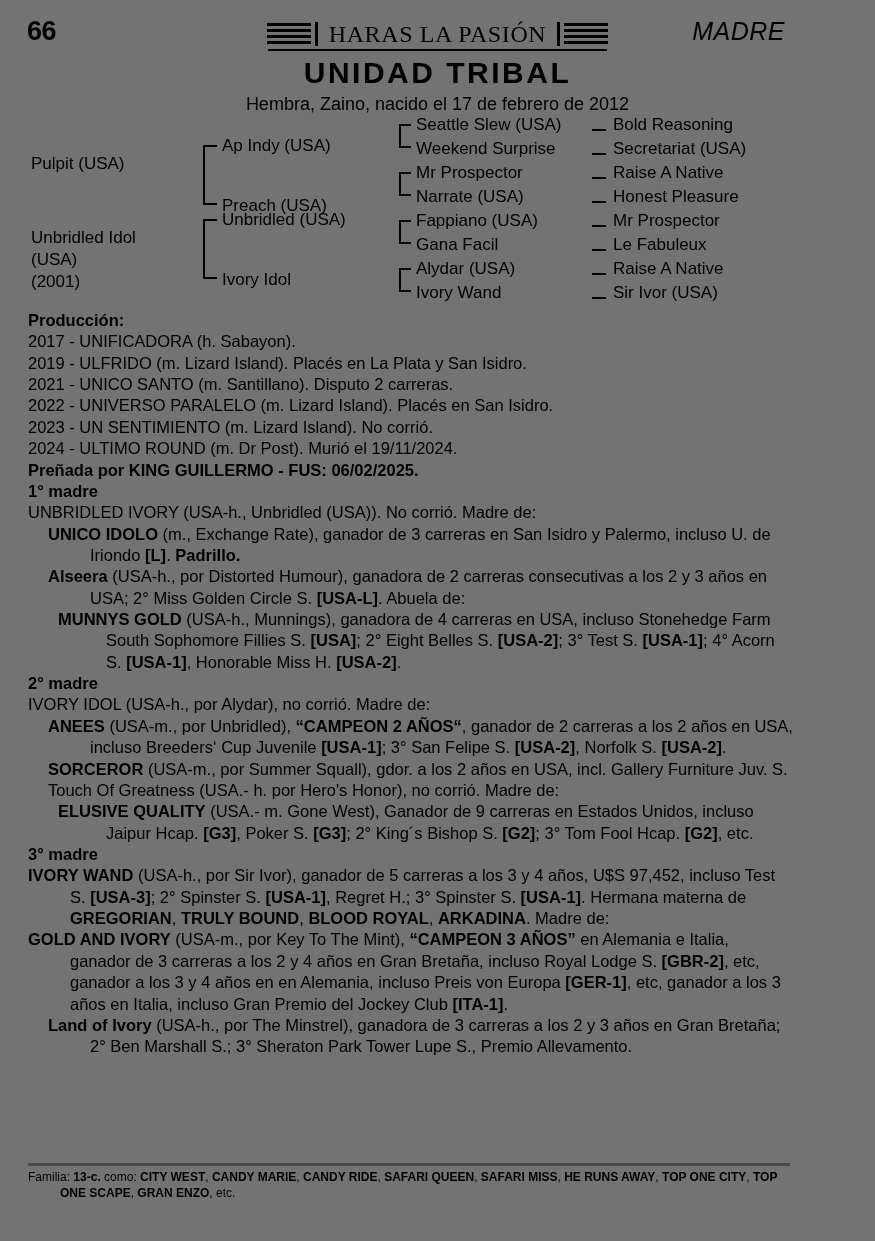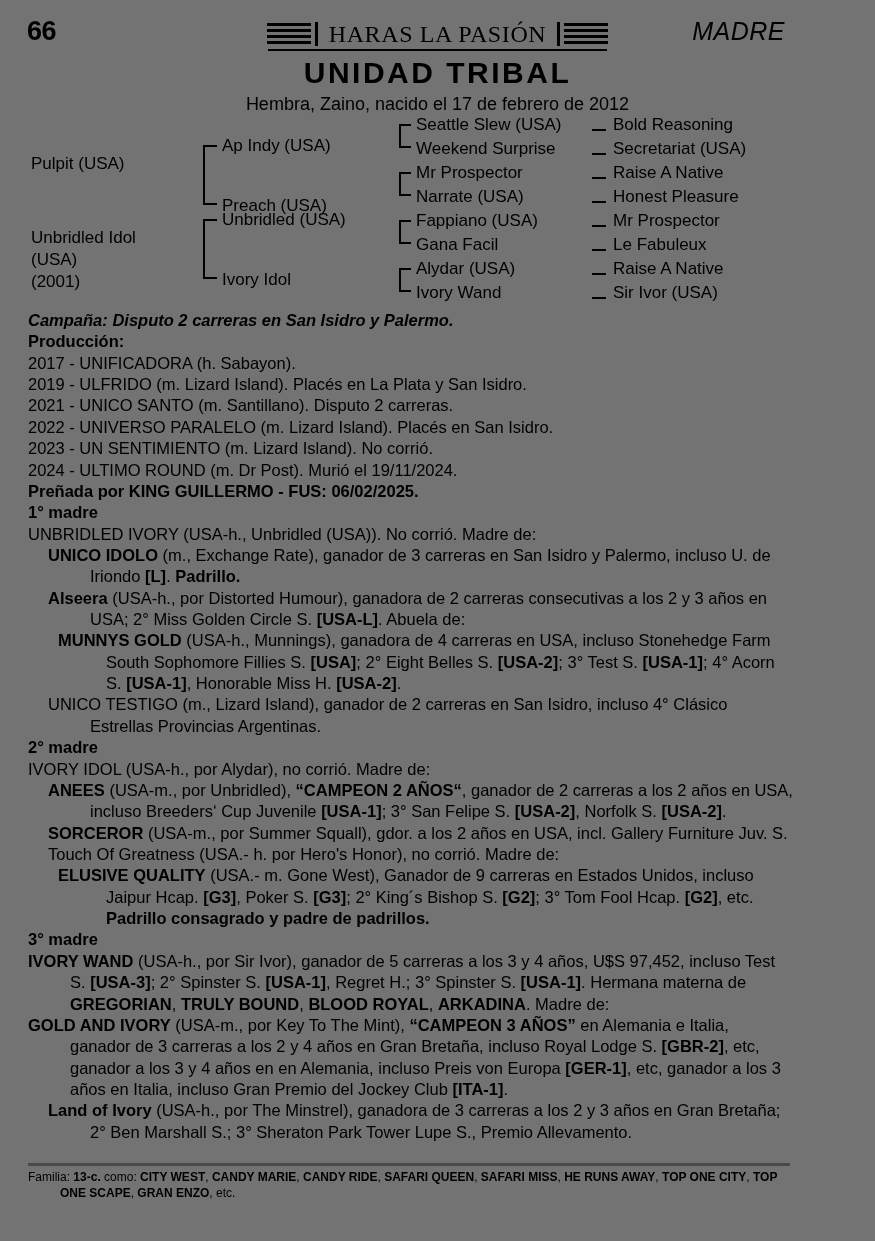--- a/index.html
+++ b/index.html
@@ -283,24 +283,20 @@
     <div class="ped-cell" style="left:613px; top:45px;">Raise A Native</div>
     <div class="ped-cell" style="left:613px; top:69px;">Honest Pleasure</div>
     <div class="ped-cell" style="left:613px; top:93px;">Mr Prospector</div>
     <div class="ped-cell" style="left:613px; top:117px;">Le Fabuleux</div>
     <div class="ped-cell" style="left:613px; top:141px;">Raise A Native</div>
     <div class="ped-cell" style="left:613px; top:165px;">Sir Ivor (USA)</div>
   </div>
 
   <div class="body-text">
 
-    <div class="para bi">
-      <span>Campaña:</span>
-      <span>Disputo 2 carreras en San Isidro y Palermo.</span>
-    </div>
 
     <div class="para b">Producción:</div>
     <div class="para">2017 - UNIFICADORA (h. Sabayon).</div>
     <div class="para">2019 - ULFRIDO (m. Lizard Island). Placés en La Plata y San Isidro.</div>
     <div class="para">2021 - UNICO SANTO (m. Santillano). Disputo 2 carreras.</div>
     <div class="para">2022 - UNIVERSO PARALELO (m. Lizard Island). Placés en San Isidro.</div>
     <div class="para">2023 - UN SENTIMIENTO (m. Lizard Island). No corrió.</div>
     <div class="para">2024 - ULTIMO ROUND (m. Dr Post).  Murió el 19/11/2024.</div>
     <div class="para b">Preñada por KING GUILLERMO - FUS: 06/02/2025.</div>
 
@@ -312,44 +308,38 @@
     </div>
 
     <div class="para hang1">
       <span class="b">Alseera</span><span> (USA-h., por Distorted Humour), ganadora de 2 carreras consecutivas a los 2 y 3 años en USA; 2° Miss Golden Circle S. </span><span class="b">[USA-L]</span><span>. Abuela de:</span>
     </div>
 
     <div class="para hang2">
       <span class="b">MUNNYS GOLD</span><span> (USA-h., Munnings), ganadora de 4 carreras en USA, incluso Stonehedge Farm South Sophomore Fillies S. </span><span class="b">[USA]</span><span>; 2° Eight Belles S. </span><span class="b">[USA-2]</span><span>; 3° Test S. </span><span class="b">[USA-1]</span><span>; 4° Acorn S. </span><span class="b">[USA-1]</span><span>, Honorable Miss H. </span><span class="b">[USA-2]</span><span>.</span>
     </div>
 
-    <div class="para hang1">
-      <span>UNICO TESTIGO</span><span> (m., Lizard Island), ganador de 2 carreras en San Isidro, incluso 4° Clásico Estrellas Provincias Argentinas.</span>
-    </div>
 
     <div class="para b">2° madre</div>
     <div class="para">IVORY IDOL (USA-h., por Alydar), no corrió. Madre de:</div>
 
     <div class="para hang1">
       <span class="b">ANEES</span><span> (USA-m., por Unbridled), </span><span class="b">“CAMPEON 2 AÑOS“</span><span>, ganador de 2 carreras a los 2 años en USA, incluso Breeders‘ Cup Juvenile </span><span class="b">[USA-1]</span><span>; 3° San Felipe S. </span><span class="b">[USA-2]</span><span>, Norfolk S. </span><span class="b">[USA-2]</span><span>.</span>
     </div>
 
     <div class="para hang1">
       <span class="b">SORCEROR</span><span> (USA-m., por Summer Squall), gdor. a los 2 años en USA, incl. Gallery Furniture Juv. S.</span>
     </div>
 
     <div class="para hang1">
       <span>Touch Of Greatness</span><span> (USA.- h. por Hero's Honor), no corrió. Madre de:</span>
     </div>
 
     <div class="para hang2">
       <span class="b">ELUSIVE QUALITY</span><span> (USA.- m. Gone West), Ganador de 9 carreras en Estados Unidos, incluso Jaipur Hcap. </span><span class="b">[G3]</span><span>, Poker S. </span><span class="b">[G3]</span><span>; 2° King´s Bishop S. </span><span class="b">[G2]</span><span>; 3° Tom Fool Hcap. </span><span class="b">[G2]</span><span>, etc.</span>
-    </div>
-    <div class="para" style="padding-left:78px;">
-      <span class="b">Padrillo consagrado y padre de padrillos.</span>
     </div>
 
     <div class="para b">3° madre</div>
 
     <div class="para hangm">
       <span class="b">IVORY WAND</span><span> (USA-h., por Sir Ivor), ganador de 5 carreras a los 3 y 4 años, U$S 97,452, incluso Test S. </span><span class="b">[USA-3]</span><span>; 2° Spinster S. </span><span class="b">[USA-1]</span><span>, Regret H.; 3° Spinster S. </span><span class="b">[USA-1]</span><span>. Hermana materna de </span><span class="b">GREGORIAN</span><span>, </span><span class="b">TRULY BOUND</span><span>, </span><span class="b">BLOOD ROYAL</span><span>, </span><span class="b">ARKADINA</span><span>. Madre de:</span>
     </div>
 
     <div class="para hangm">
       <span class="b">GOLD AND IVORY</span><span> (USA-m., por Key To The Mint), </span><span class="b">“CAMPEON 3 AÑOS”</span><span> en Alemania e Italia, ganador de 3 carreras a los 2 y 4 años en Gran Bretaña, incluso Royal Lodge S. </span><span class="b">[GBR-2]</span><span>, etc, ganador a los 3 y 4 años en en Alemania, incluso Preis von Europa </span><span class="b">[GER-1]</span><span>, etc, ganador a los 3 años en Italia, incluso Gran Premio del Jockey Club </span><span class="b">[ITA-1]</span><span>.</span>

